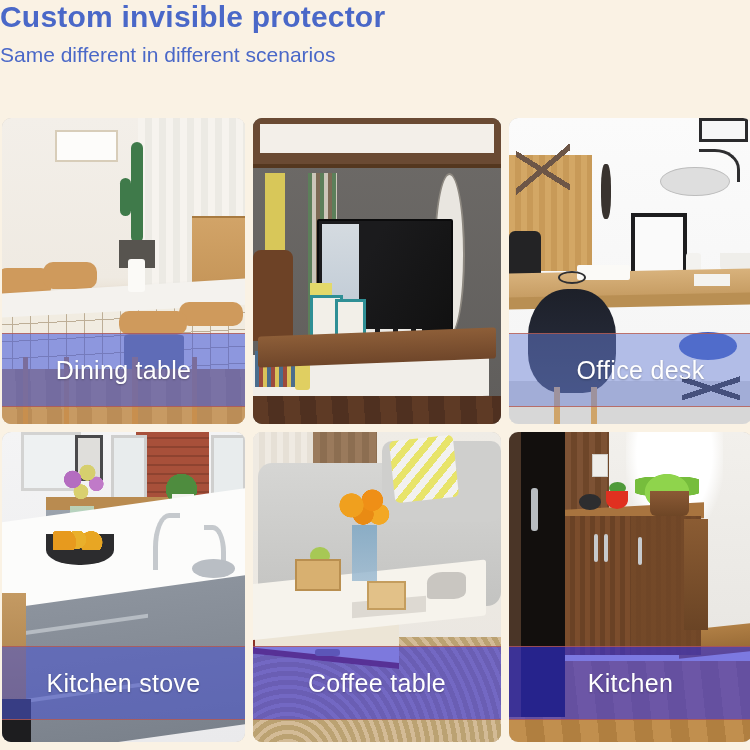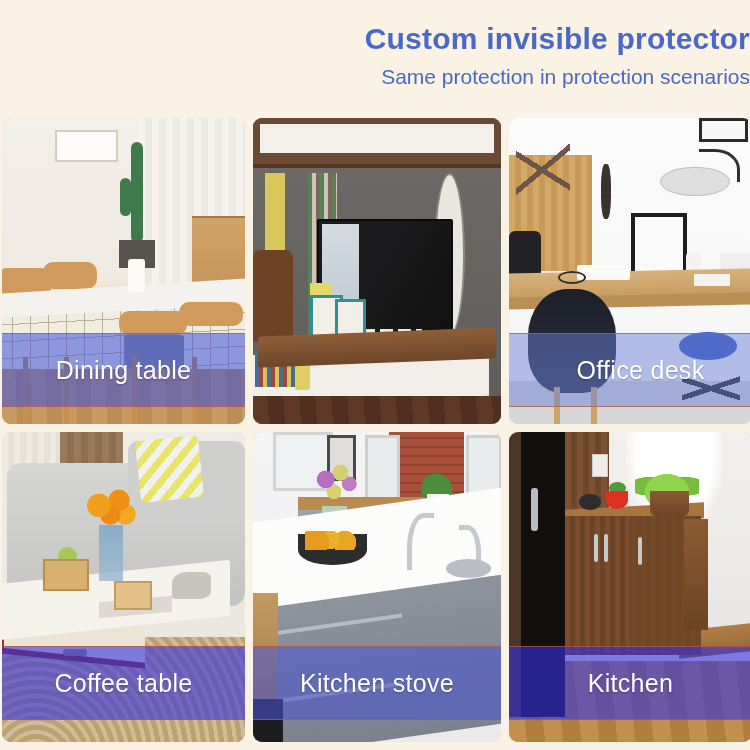--- a/index.html
+++ b/index.html
@@ -6,21 +6,21 @@
   html,body{margin:0;padding:0;}
   body{
     width:750px;height:750px;
     background:#faf2e4;
     font-family:"Liberation Sans", sans-serif;
     overflow:hidden;
   }
   .page{position:relative;width:750px;height:750px;background:#faf2e4;}
 
   
-  .header{width:100%;text-align:right;padding-top:22px;box-sizing:border-box;}
+  .header{width:100%;text-align:left;box-sizing:border-box;}
   .title{
     font-size:30px;font-weight:bold;color:#4a68c8;
     letter-spacing:.2px;line-height:1.12;margin:0;
   }
   .subtitle{
     font-size:21px;font-weight:normal;color:#4a68c8;
     margin:9px 0 0 0;line-height:1.1;
   }
 
   
@@ -298,21 +298,21 @@
   .p-shoe .floorS{position:absolute;left:0;bottom:0;width:100%;height:26%;
     background:repeating-linear-gradient(84deg,#c18f4e 0 18px,#b07f40 18px 36px);}
 </style>
 </head>
 <body>
 
 <div class="page">
 
   <div class="header">
     <h1 class="title">Custom invisible protector</h1>
-    <p class="subtitle">Same protection in protection scenarios</p>
+    <p class="subtitle">Same different in different scenarios</p>
   </div>
 
   <div class="grid">
 
     <div class="card c-dining">
       <div class="photo p-dining">
         <div class="curtain"></div>
           <div class="wallart"></div>
         <div class="cactus"></div>
           <div class="pot"></div>
@@ -384,45 +384,20 @@
         <div class="stoollegs"></div>
           <div class="stool"></div>
         <div class="chairback"></div>
           <div class="chairlegs"></div>
       </div>
       <div class="band band-r1">
         <span class="label">Office desk</span>
       </div>
     </div>
 
-    <div class="card c-coffee">
-      <div class="photo p-coffee">
-        <div class="curtainC"></div>
-          <div class="brownwall"></div>
-        <div class="sofa"></div>
-          <div class="sofaback"></div>
-          <div class="pillow"></div>
-        <div class="rug"></div>
-        <div class="tableside"></div>
-          <div class="handle1"></div>
-          <div class="handle2"></div>
-        <div class="tabletopC"></div>
-        <div class="glassvase"></div>
-          <div class="flowers"></div>
-        <div class="apple"></div>
-          <div class="box1"></div>
-        <div class="tray2"></div>
-          <div class="box2"></div>
-          <div class="statue"></div>
-      </div>
-      <div class="band band-r2">
-        <span class="label">Coffee table</span>
-      </div>
-    </div>
-
     <div class="card c-kitchen">
       <div class="photo p-kitchen">
         <div class="brick"></div>
           <div class="win1"></div>
           <div class="win2"></div>
         <div class="leftwin"></div>
           <div class="picf"></div>
         <div class="backcounter"></div>
           <div class="greycab"></div>
         <div class="plantK"></div>
@@ -439,20 +414,45 @@
           <div class="faucet2"></div>
           <div class="sink"></div>
         <div class="leftcab"></div>
           <div class="darkleft"></div>
       </div>
       <div class="band band-r2">
         <span class="label">Kitchen stove</span>
       </div>
     </div>
 
+    <div class="card c-coffee">
+      <div class="photo p-coffee">
+        <div class="curtainC"></div>
+          <div class="brownwall"></div>
+        <div class="sofa"></div>
+          <div class="sofaback"></div>
+          <div class="pillow"></div>
+        <div class="rug"></div>
+        <div class="tableside"></div>
+          <div class="handle1"></div>
+          <div class="handle2"></div>
+        <div class="tabletopC"></div>
+        <div class="glassvase"></div>
+          <div class="flowers"></div>
+        <div class="apple"></div>
+          <div class="box1"></div>
+        <div class="tray2"></div>
+          <div class="box2"></div>
+          <div class="statue"></div>
+      </div>
+      <div class="band band-r2">
+        <span class="label">Coffee table</span>
+      </div>
+    </div>
+
     <div class="card c-shoe">
       <div class="photo p-shoe">
         <div class="glow"></div>
           <div class="wallwood"></div>
           <div class="switch"></div>
         <div class="floorS"></div>
           <div class="step"></div>
         <div class="cabTop"></div>
         <div class="cabinet"></div>
           <div class="cabinet2"></div>

